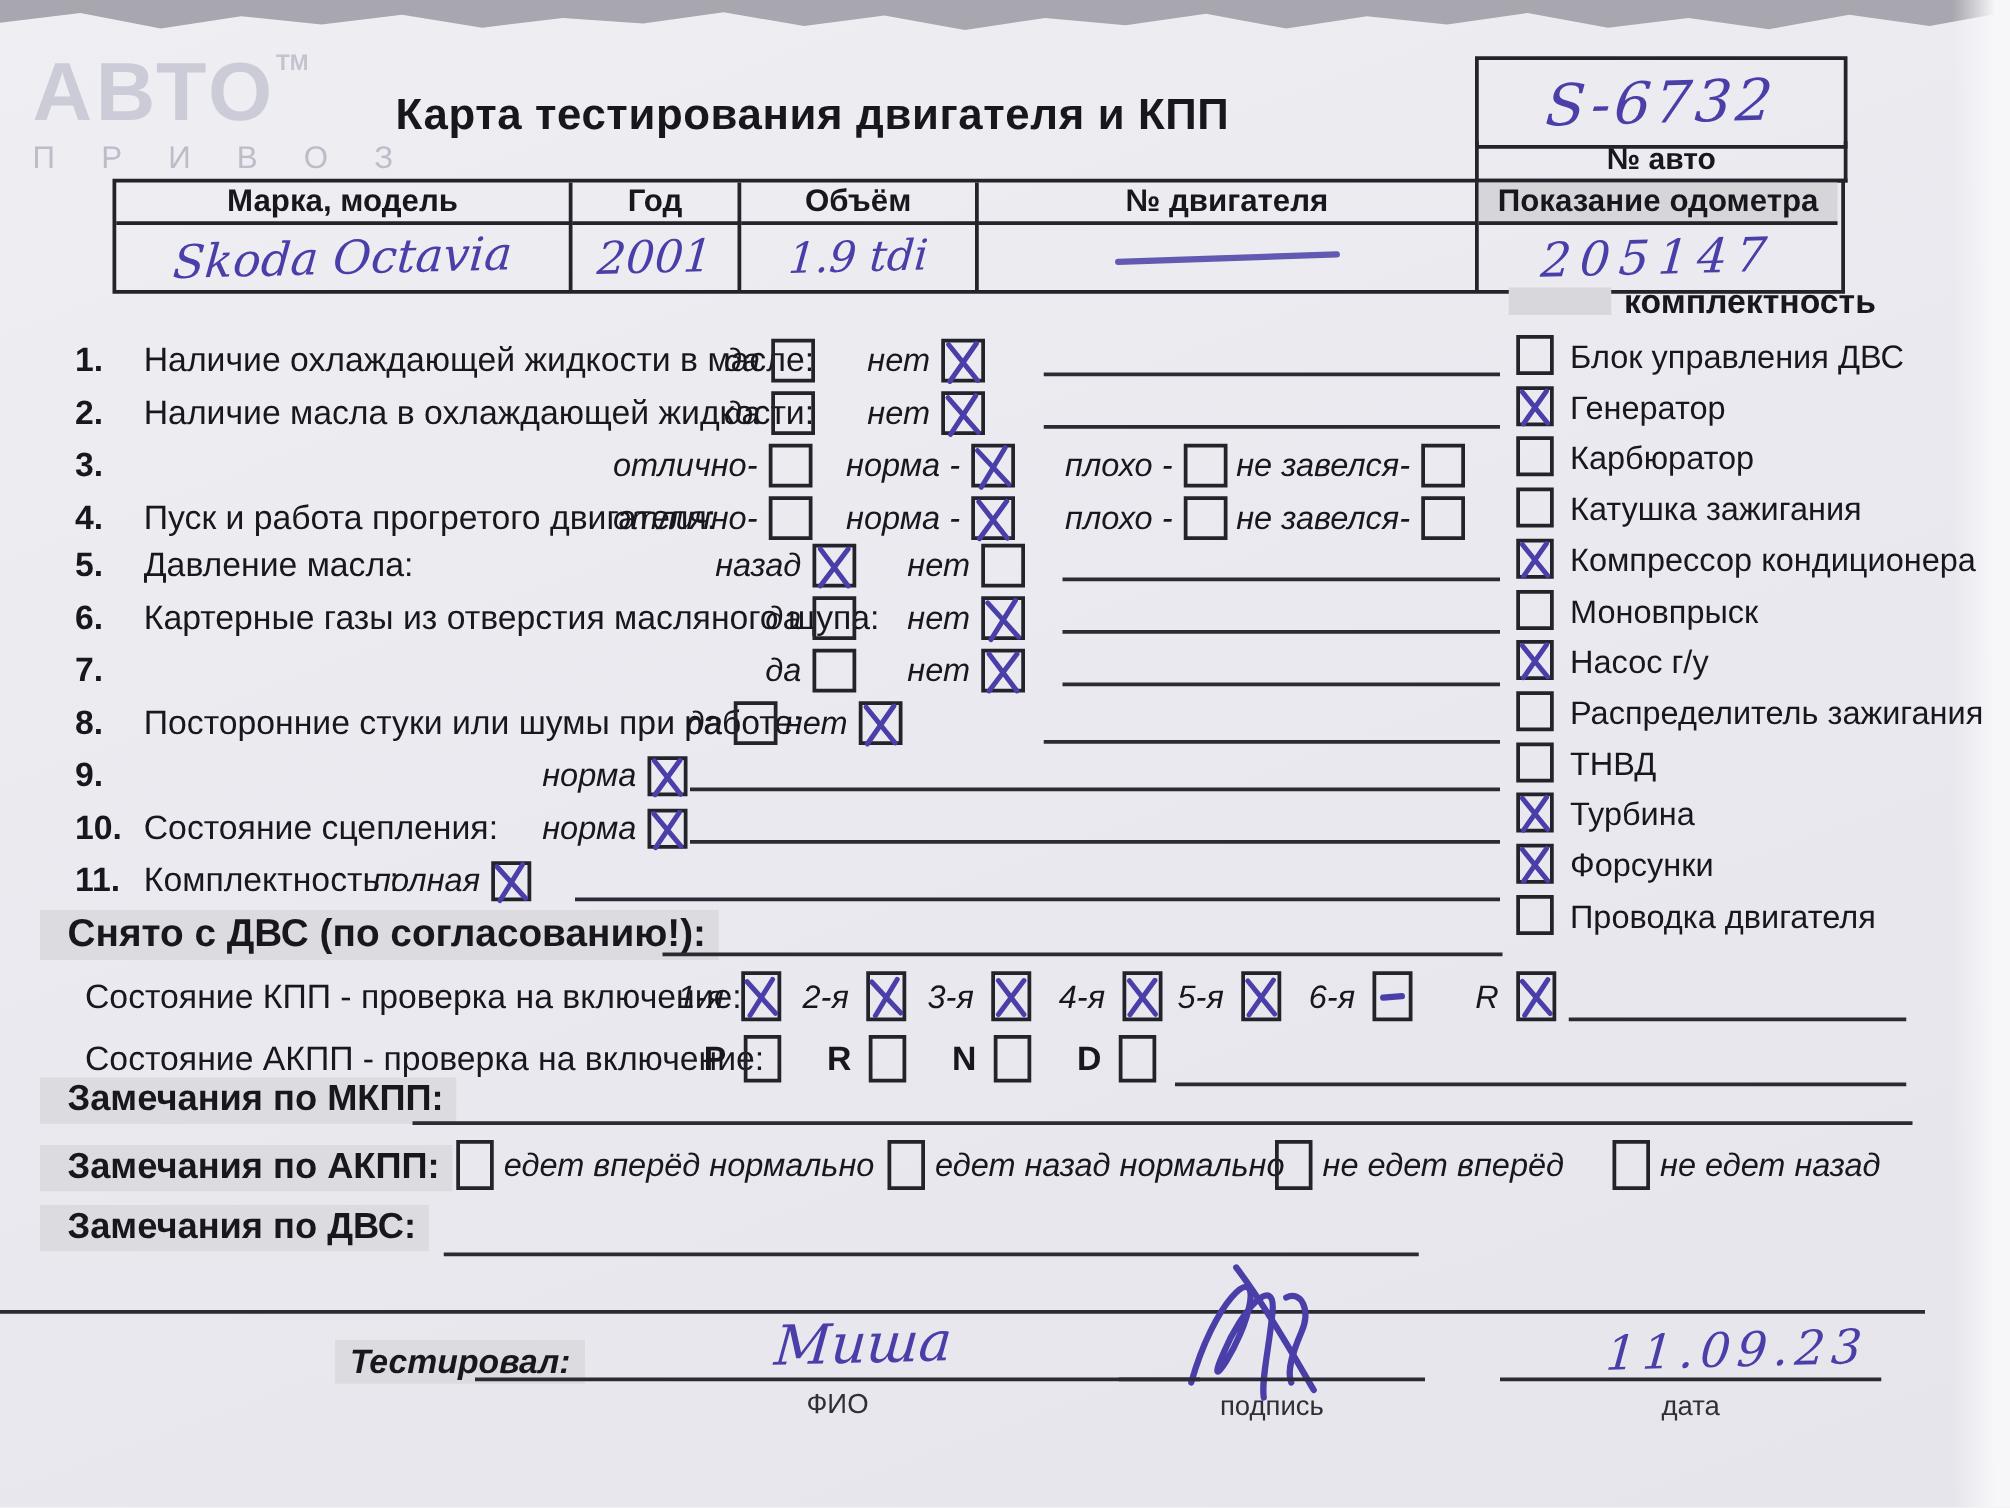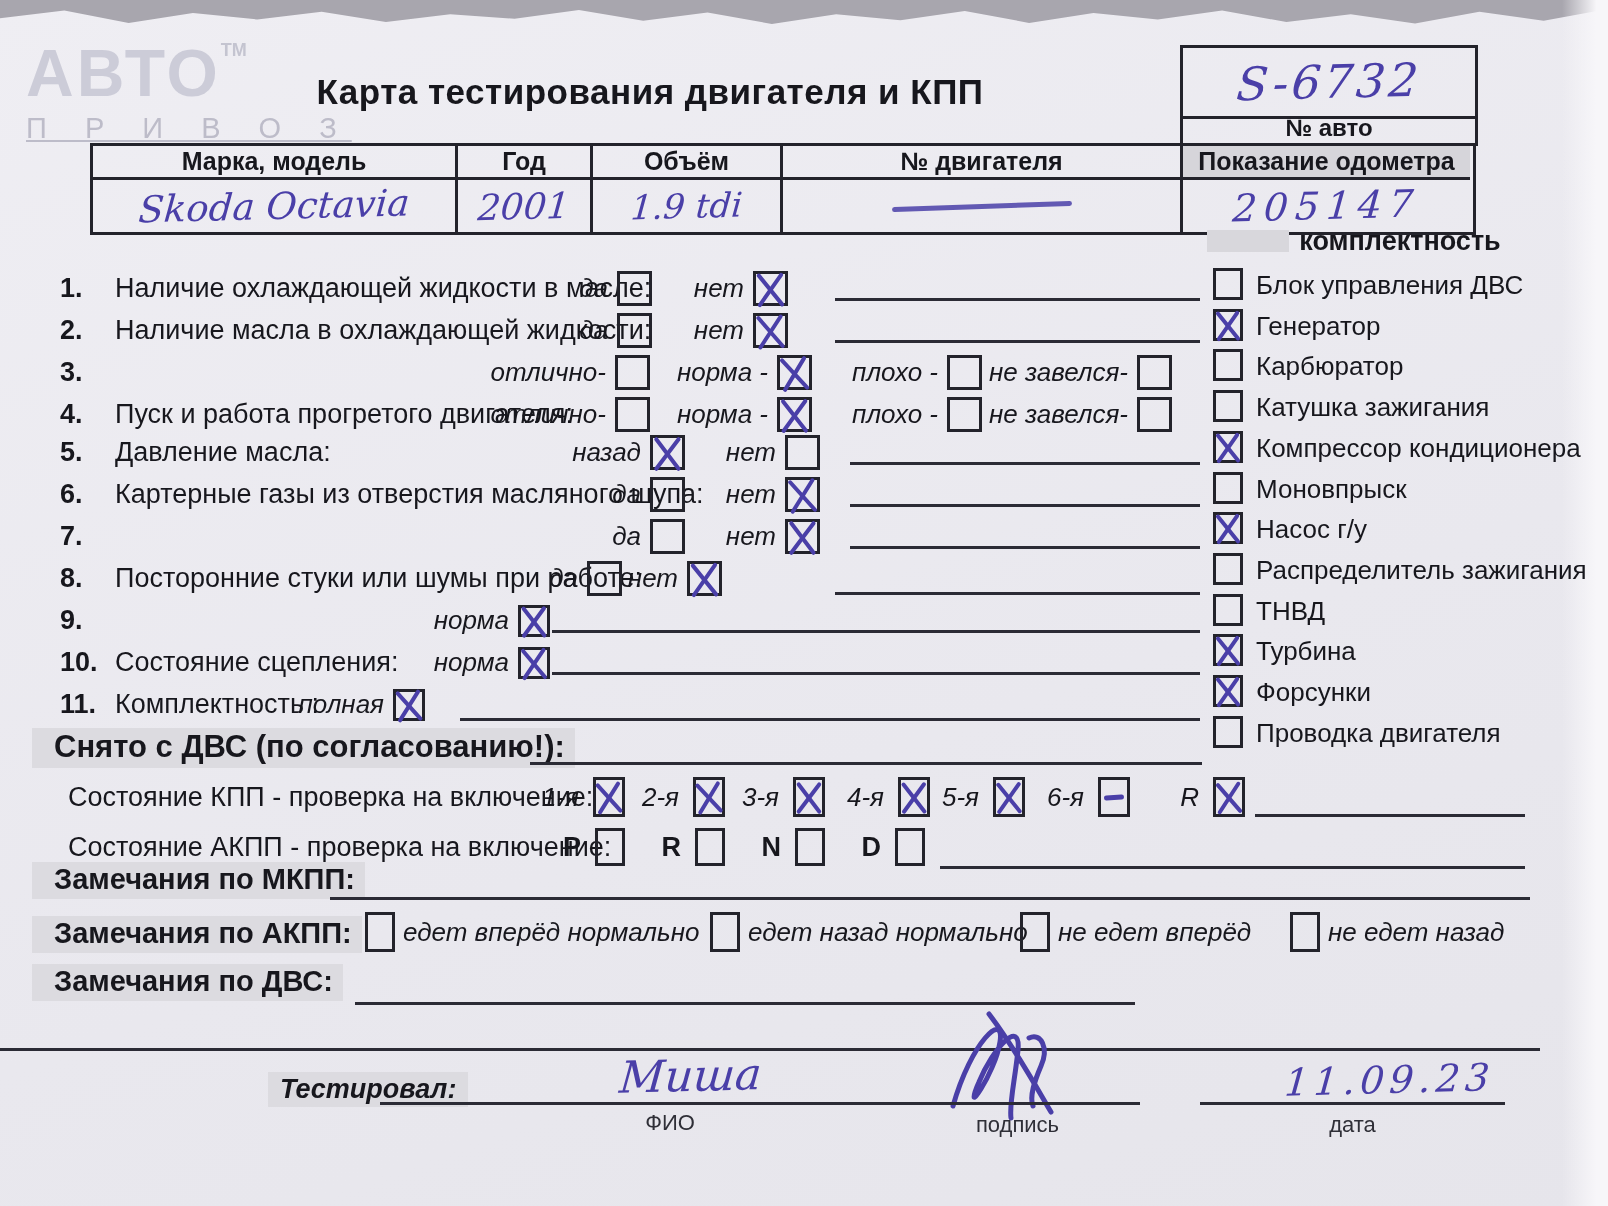--- a/index.html
+++ b/index.html
@@ -8,21 +8,21 @@
         background:linear-gradient(160deg,#efeef3 0%, #e9e8ee 60%, #e6e5eb 100%);
         font-family:"Liberation Sans", sans-serif; color:#17171d; }
   .torn{ position:absolute; top:0; left:0; width:100%; height:26px; background:#a8a6ae;
     clip-path:polygon(0 0,100% 0,100% 35%,96% 80%,92% 45%,88% 90%,84% 55%,80% 85%,76% 40%,72% 75%,68% 50%,64% 88%,60% 42%,56% 78%,52% 55%,48% 92%,44% 48%,40% 80%,36% 38%,32% 72%,28% 55%,24% 85%,20% 45%,16% 75%,12% 50%,8% 88%,4% 40%,0 70%); }
   .edge-right{ position:absolute; top:0; right:0; width:46px; height:100%;
     background:linear-gradient(to right, rgba(255,255,255,0), #f7f6f9 75%); }
   
   .logo{ position:absolute; left:26px; top:40px; }
   .logo .l1{ font-size:66px; font-weight:bold; color:#ccccd8; letter-spacing:3px; line-height:1;}
   .logo .tm{ font-size:18px; color:#c4c4d0; vertical-align:top; font-weight:bold;}
-  .logo .l2{ font-size:29px; color:#bdbcc9; letter-spacing:15px; margin-top:6px;text-decoration:underline;}
+  .logo .l2{ font-size:25px; color:#bdbcc9; letter-spacing:15px; margin-top:6px;}
   .title{ position:absolute; left:250px; top:72px; width:800px; text-align:center;
           font-size:35px; font-weight:bold; letter-spacing:0.5px; }
   
   .snum-box{ position:absolute; left:1180px; top:45px; width:292px; height:68px;
              border:3px solid #23232b; display:flex; align-items:center; justify-content:center;}
   .navto{ position:absolute; left:1180px; top:113px; width:292px; height:30px;
           border:3px solid #23232b; border-top:none; display:flex; align-items:center; justify-content:center;
           font-weight:bold; font-size:24px;}
   
   .vtable{ position:absolute; left:90px; top:143px; width:1380px; border:3px solid #23232b;

